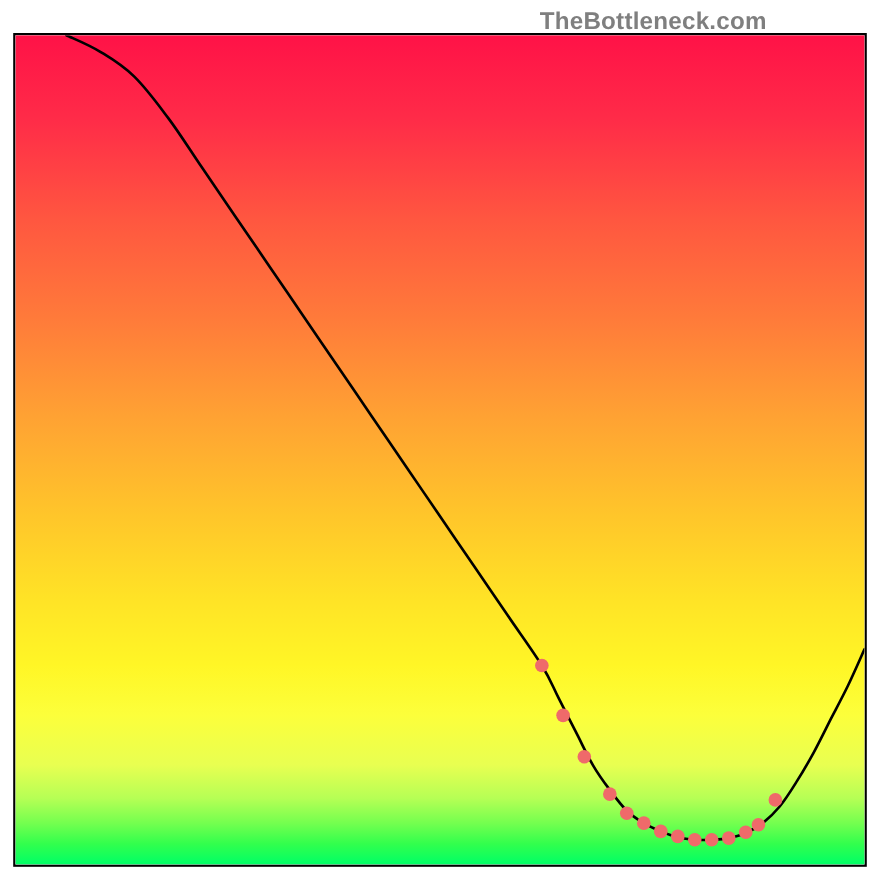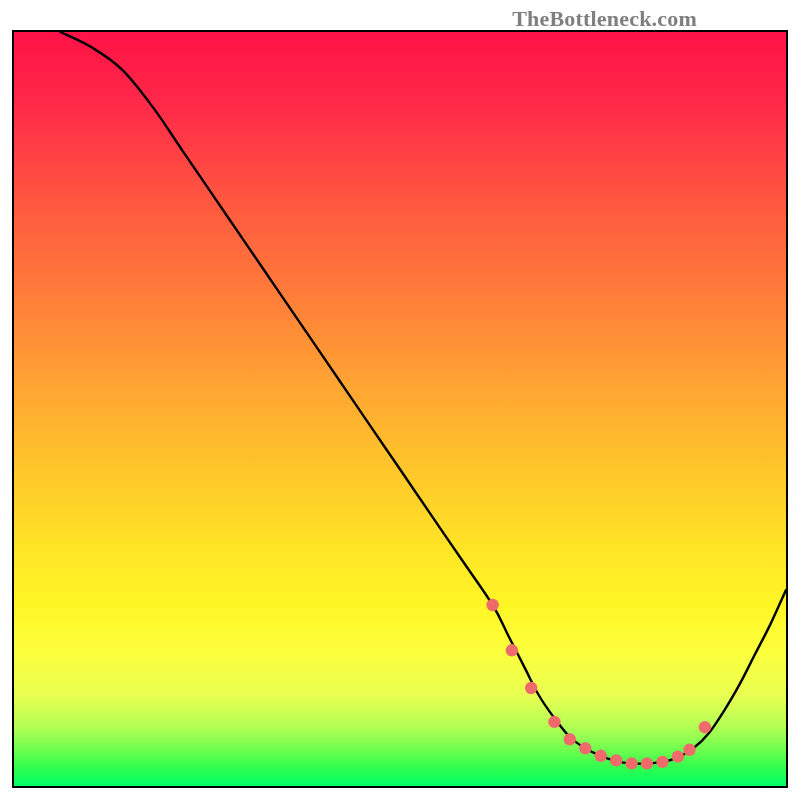--- a/index.html
+++ b/index.html
@@ -8,21 +8,20 @@
     width: 800px;
     height: 800px;
     background: #ffffff;
     font-family: Arial, Helvetica, sans-serif;
     overflow: hidden;
   }
   .stage {
     position: relative;
     width: 711px;
     height: 800px;
-    font-family: Liberation Serif, serif;
   }
   .plot-area {
     position: absolute;
     left: 12px;
     top: 30px;
     width: 776px;
     height: 758px;
     border: 2px solid #000;
     box-sizing: border-box;
     overflow: hidden;

